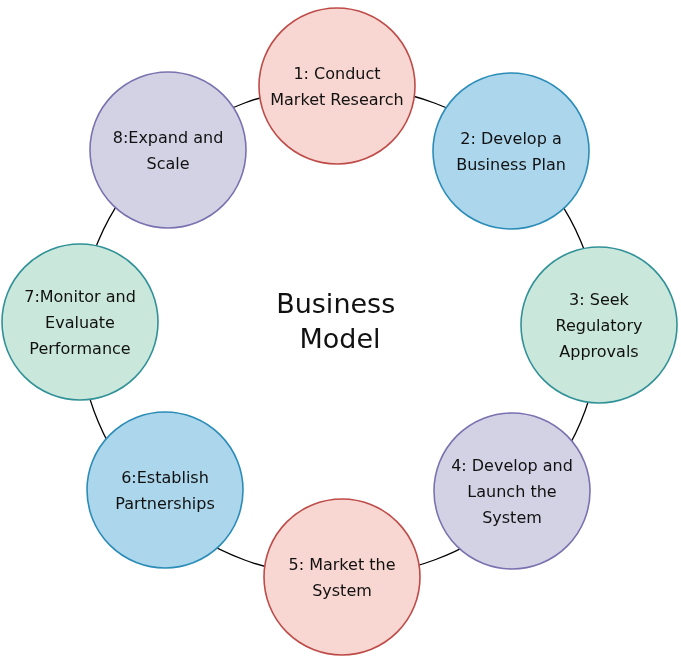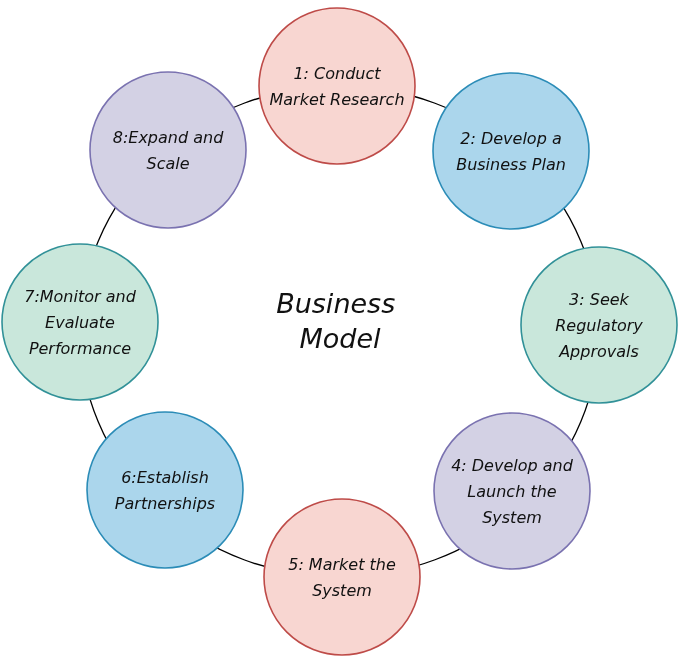--- a/index.html
+++ b/index.html
@@ -7,21 +7,20 @@
     padding: 0;
     background: #ffffff;
   }
   .stage {
     position: relative;
     width: 681px;
     height: 661px;
     background: #ffffff;
     overflow: hidden;
     font-family: "DejaVu Sans", "Liberation Sans", sans-serif;
-    font-style: italic;
   }
   svg { display: block; }
   .node-text {
     font-family: "DejaVu Sans", "Liberation Sans", sans-serif;
     font-size: 16px;
     fill: #111111;
   }
   .center-title {
     font-family: "DejaVu Sans", "Liberation Sans", sans-serif;
     font-size: 27px;

